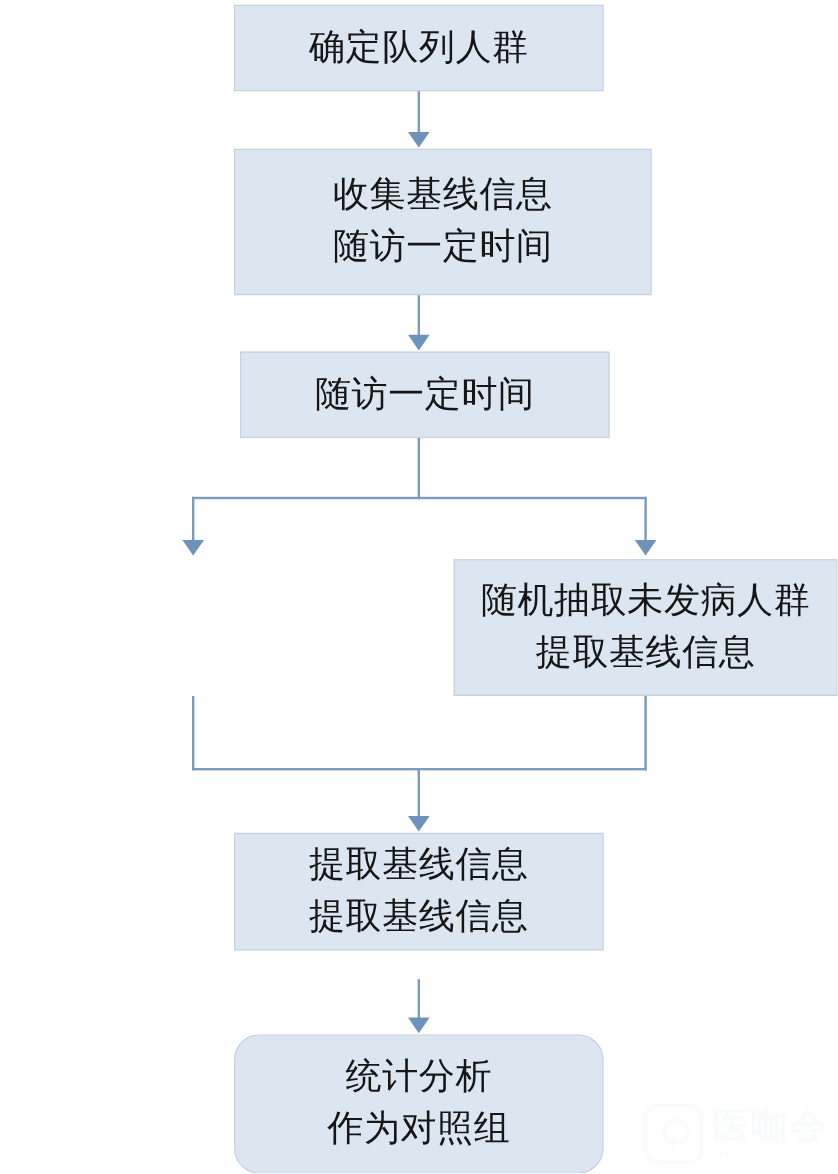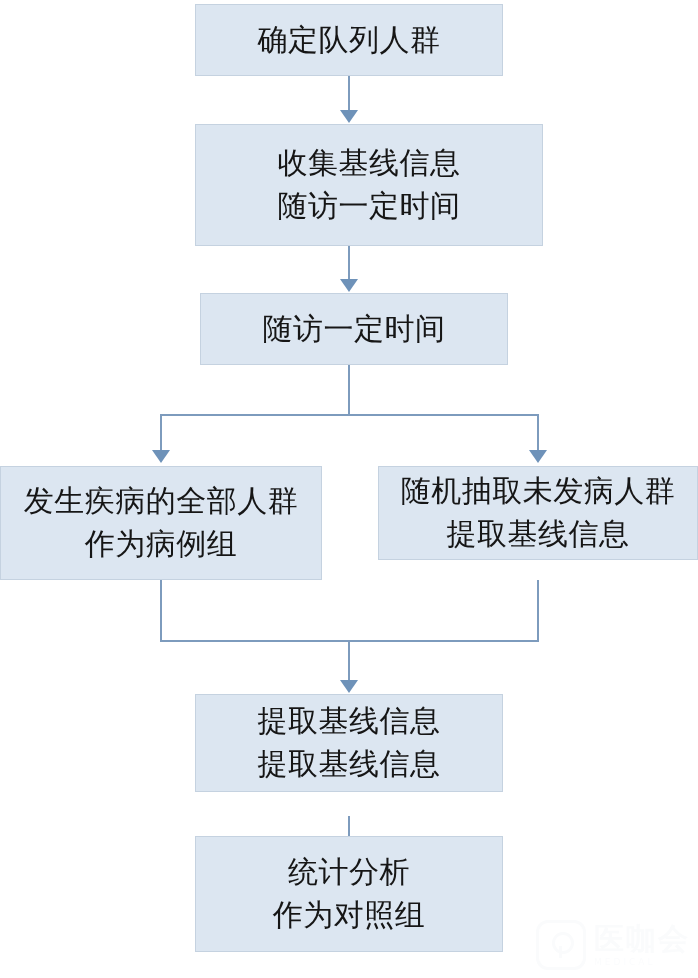--- a/index.html
+++ b/index.html
@@ -36,23 +36,23 @@
   }
   .node .line {
     display: block;
   }
 
   
   #node-cohort      { left: 195px; top: 4px;   width: 308px; height: 72px; }
   #node-baseline    { left: 195px; top: 124px; width: 348px; height: 122px; }
   #node-followup    { left: 200px; top: 293px; width: 308px; height: 72px; }
   #node-case-group  { left: 0px;   top: 466px; width: 322px; height: 114px; }
-  #node-control-grp { left: 378px; top: 466px; width: 320px; height: 94px; }
+  #node-control-grp { left: 378px; top: 466px; width: 320px; height: 114px; }
   #node-extract     { left: 195px; top: 694px; width: 308px; height: 98px; }
-  #node-conclusion  { left: 195px; top: 836px; width: 308px; height: 116px; }
+  #node-conclusion  { left: 195px; top: 862px; width: 308px; height: 116px; border-radius: 21px; }
 
   
   .conn {
     position: absolute;
     background: #7d9bbd;
   }
   .conn.v { width: 2px; }
   .conn.h { height: 2px; }
   .arrowhead {
     position: absolute;
@@ -143,24 +143,20 @@
     <span class="line">随访一定时间</span>
   </div>
 
   <div class="conn v" style="left:348px; top:365px; height:51px;"></div>
   <div class="conn h" style="left:160px; top:414px; width:378px;"></div>
   <div class="conn v" style="left:160px; top:414px; height:38px;"></div>
   <div class="arrowhead" style="left:152px; top:450px;"></div>
   <div class="conn v" style="left:537px; top:414px; height:38px;"></div>
   <div class="arrowhead" style="left:529px; top:450px;"></div>
 
-  <div class="node" id="node-case-group">
-    <span class="line">发生疾病的全部人群</span>
-    <span class="line">作为病例组</span>
-  </div>
 
   <div class="node" id="node-control-grp">
     <span class="line">随机抽取未发病人群</span>
     <span class="line">提取基线信息</span>
   </div>
 
   <div class="conn v" style="left:160px; top:580px; height:62px;"></div>
   <div class="conn v" style="left:537px; top:580px; height:62px;"></div>
   <div class="conn h" style="left:160px; top:640px; width:379px;"></div>
   <div class="conn v" style="left:348px; top:640px; height:42px;"></div>

